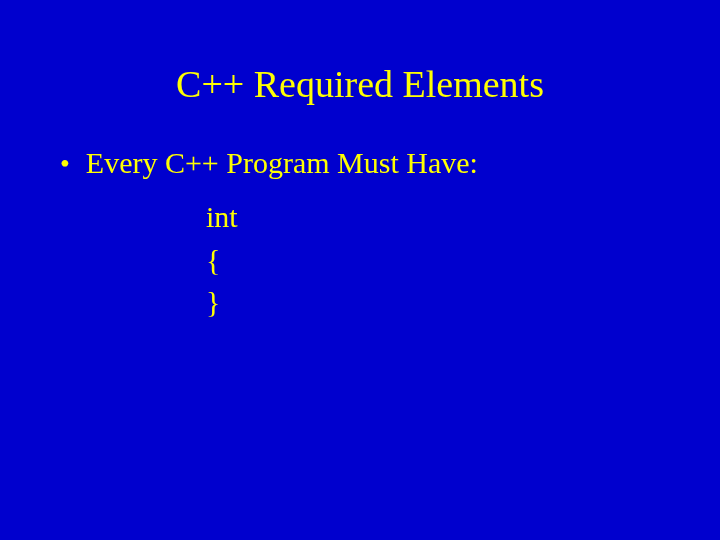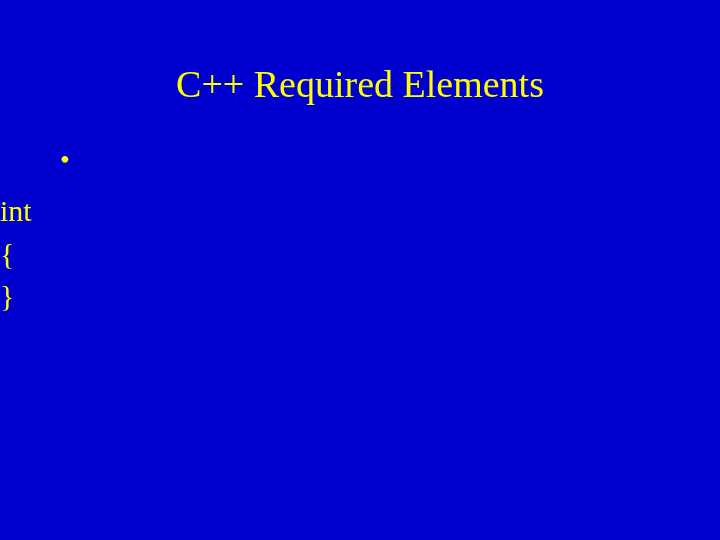--- a/index.html
+++ b/index.html
@@ -38,34 +38,36 @@
       font-size: 28px;
       margin-right: 16px;
       line-height: 1;
     }
     .bullet-text {
       color: #ffff00;
       font-size: 30px;
       font-weight: normal;
     }
     .code-block {
+      padding-left: 206px;
     }
     .code-line {
       color: #ffff00;
       font-size: 30px;
       line-height: 1.42;
       font-family: "Times New Roman", Times, serif;
     }
   </style>
 </head>
 <body>
 
 <div class="slide">
   <h1 class="title">C++ Required Elements</h1>
   <div class="bullet-row">
     <span class="bullet-dot">•</span>
+    <span class="bullet-text">Every C++ Program Must Have:</span>
   </div>
   <div class="code-block">
     <div class="code-line">int</div>
     <div class="code-line">{</div>
     <div class="code-line">}</div>
   </div>
 </div>
 
 </body></html>

